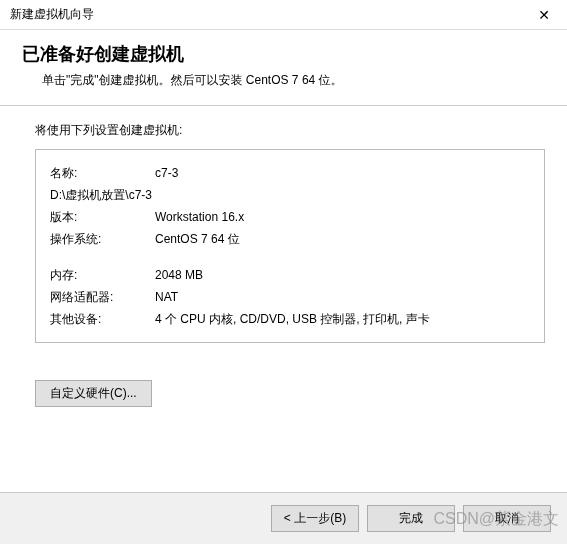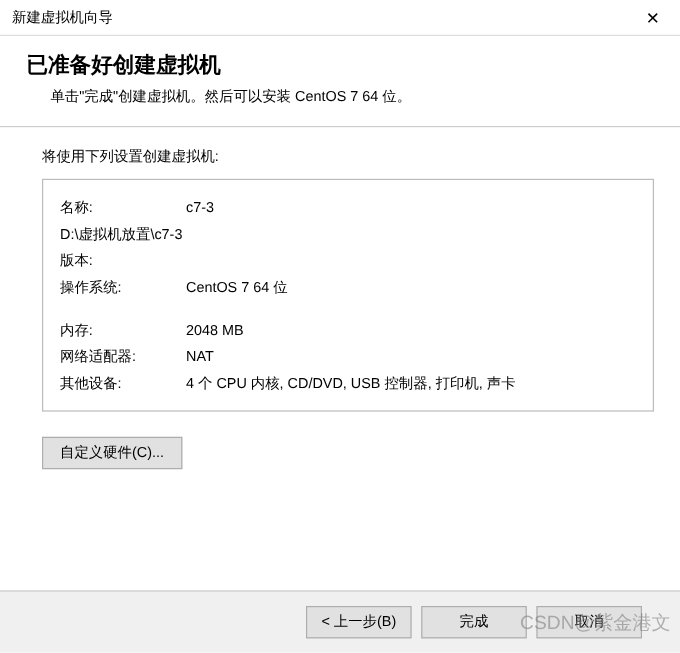--- a/index.html
+++ b/index.html
@@ -57,35 +57,35 @@
   display: flex;
   line-height: 22px;
 }
 .row .label {
   width: 105px;
   flex-shrink: 0;
 }
 .row .value { flex: 1; }
 .gap { height: 14px; }
 .custom-btn {
-  margin-top: 21px;
+  margin-top: 37px;
   padding: 4px 14px;
   font-size: 12px;
   background: #e1e1e1;
   border: 1px solid #adadad;
   cursor: pointer;
   font-family: inherit;
 }
 .footer {
   position: absolute;
   bottom: 0;
   left: 0;
   right: 0;
   border-top: 1px solid #ccc;
-  padding: 12px 32px;
+  padding: 12px 16px;
   display: flex;
   justify-content: flex-end;
   gap: 8px;
   background: #f0f0f0;
 }
 .footer button {
   min-width: 88px;
   padding: 4px 10px;
   font-size: 12px;
   background: #e1e1e1;
@@ -123,20 +123,21 @@
   <div class="config-box">
     <div class="row">
       <span class="label">名称:</span>
       <span class="value">c7-3</span>
     </div>
     <div class="row">
       <span class="value">D:\虚拟机放置\c7-3</span>
     </div>
     <div class="row">
       <span class="label">版本:</span>
+      <span class="value">Workstation 16.x</span>
     </div>
     <div class="row">
       <span class="label">操作系统:</span>
       <span class="value">CentOS 7 64 位</span>
     </div>
     <div class="gap"></div>
     <div class="row">
       <span class="label">内存:</span>
       <span class="value">2048 MB</span>
     </div>

